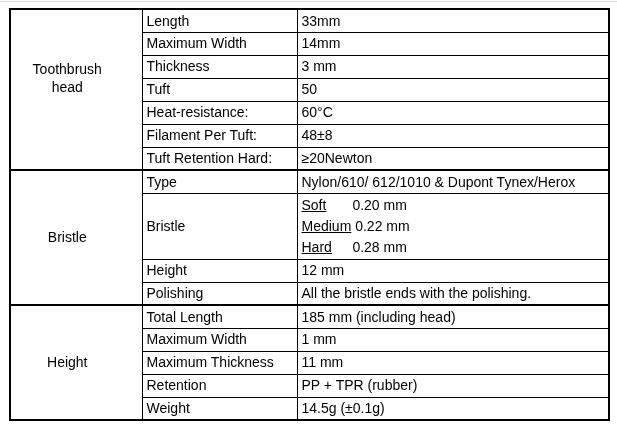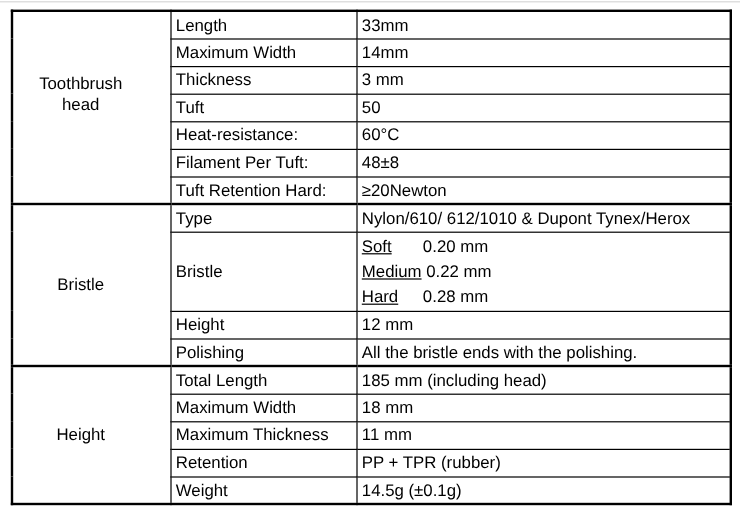--- a/index.html
+++ b/index.html
@@ -144,21 +144,21 @@
       <td class="value" data-name="spec-value">All the bristle ends with the polishing.</td>
     </tr>
 
     <tr class="row section-start" data-name="table-row">
       <td class="cat" rowspan="5" data-name="section-label-handle">Height</td>
       <td class="label" data-name="spec-label">Total Length</td>
       <td class="value" data-name="spec-value">185 mm (including head)</td>
     </tr>
     <tr class="row" data-name="table-row">
       <td class="label" data-name="spec-label">Maximum Width</td>
-      <td class="value" data-name="spec-value">18 mm</td>
+      <td class="value" data-name="spec-value">1 mm</td>
     </tr>
     <tr class="row" data-name="table-row">
       <td class="label" data-name="spec-label">Maximum Thickness</td>
       <td class="value" data-name="spec-value">11 mm</td>
     </tr>
     <tr class="row" data-name="table-row">
       <td class="label" data-name="spec-label">Retention</td>
       <td class="value" data-name="spec-value">PP + TPR (rubber)</td>
     </tr>
     <tr class="row" data-name="table-row">

